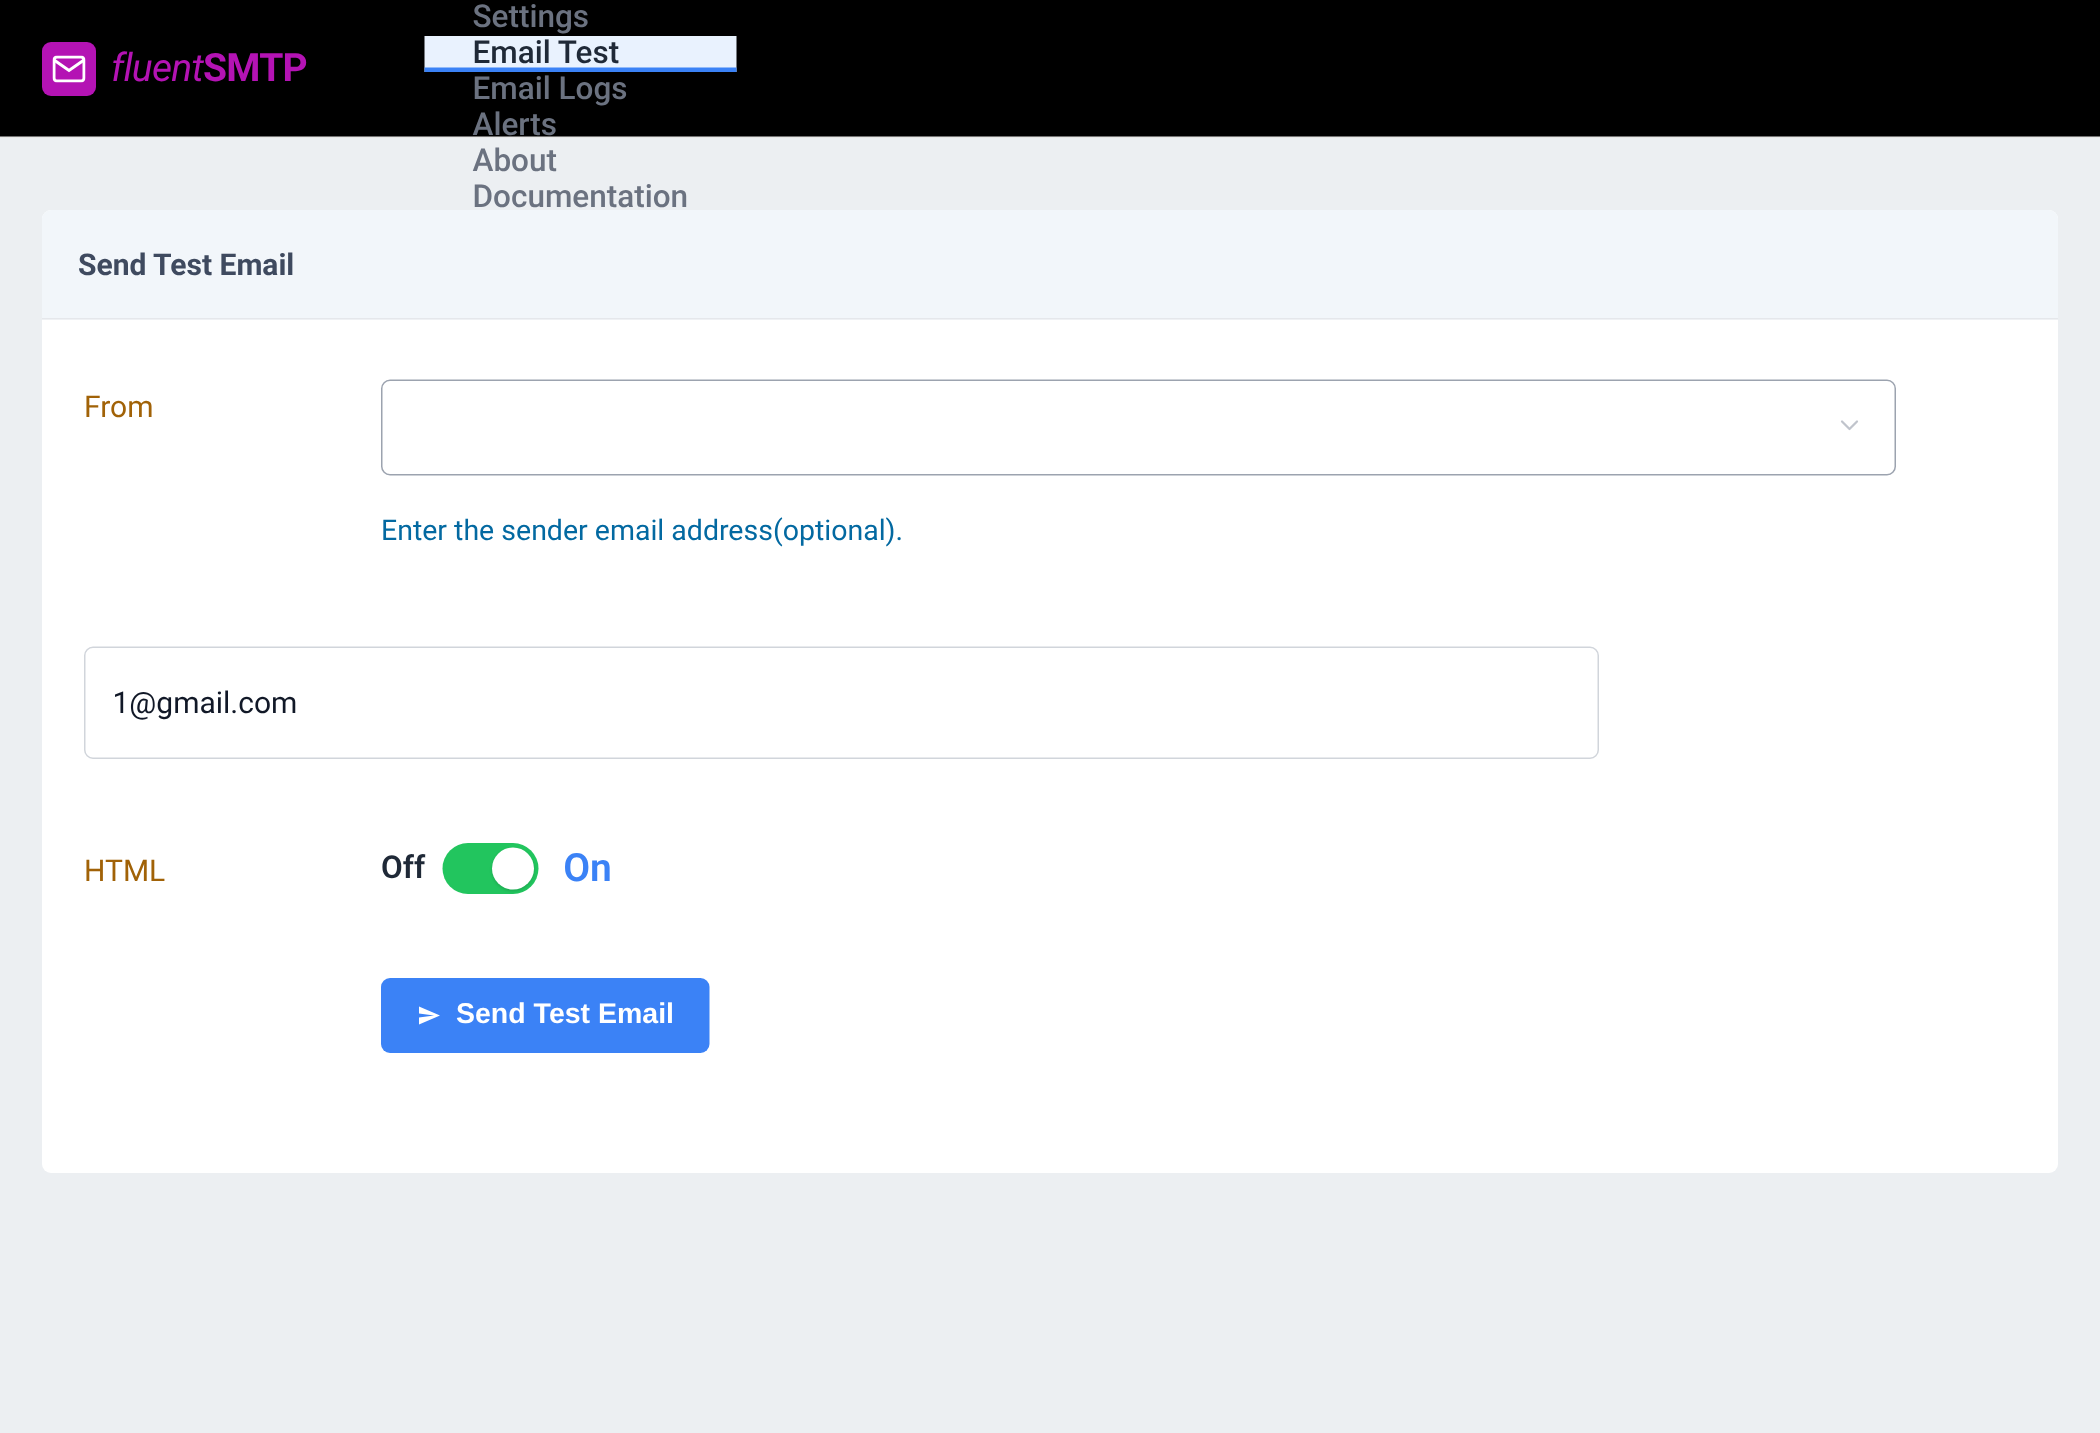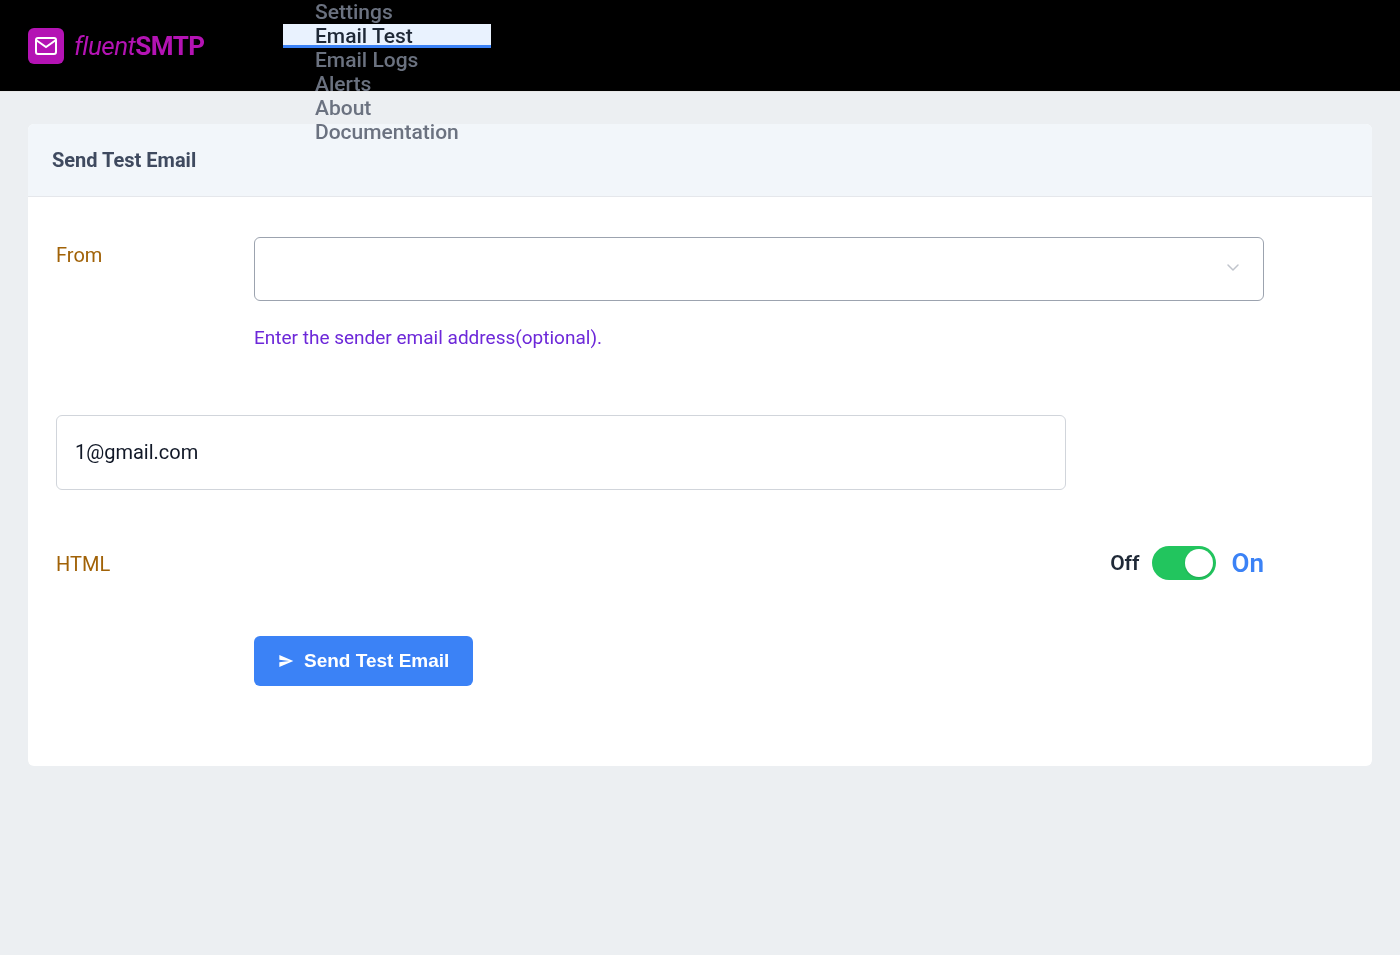--- a/index.html
+++ b/index.html
@@ -62,21 +62,21 @@
     .nav-item.active::after {
       content: "";
       position: absolute;
       bottom: 0;
       left: 0;
       right: 0;
       height: 3px;
       background: #3b82f6;
     }
     .page {
-      padding: 32px 28px;
+      padding: 48px 28px;
     }
     .panel {
       background: #ffffff;
       border-radius: 6px;
       overflow: hidden;
     }
     .panel-header {
       background: #f2f6fa;
       padding: 24px 24px;
       border-bottom: 1px solid #e5e7eb;
@@ -134,29 +134,28 @@
       border: 1px solid #d1d5db;
       border-radius: 6px;
       padding: 0 18px;
       font-size: 20px;
       color: #111827;
       font-family: inherit;
     }
     .helper {
       margin-top: 16px;
       font-size: 19px;
-      color: #6d28d9;
+      color: #0369a1;
       line-height: 2.2;
       max-width: 1000px;
     }
     .toggle-row {
       display: flex;
       align-items: center;
       gap: 12px;
-      justify-content: flex-end;
     }
     .toggle-off-label {
       font-size: 21px;
       font-weight: 600;
       color: #1f2937;
     }
     .switch {
       width: 64px;
       height: 34px;
       background: #22c55e;

